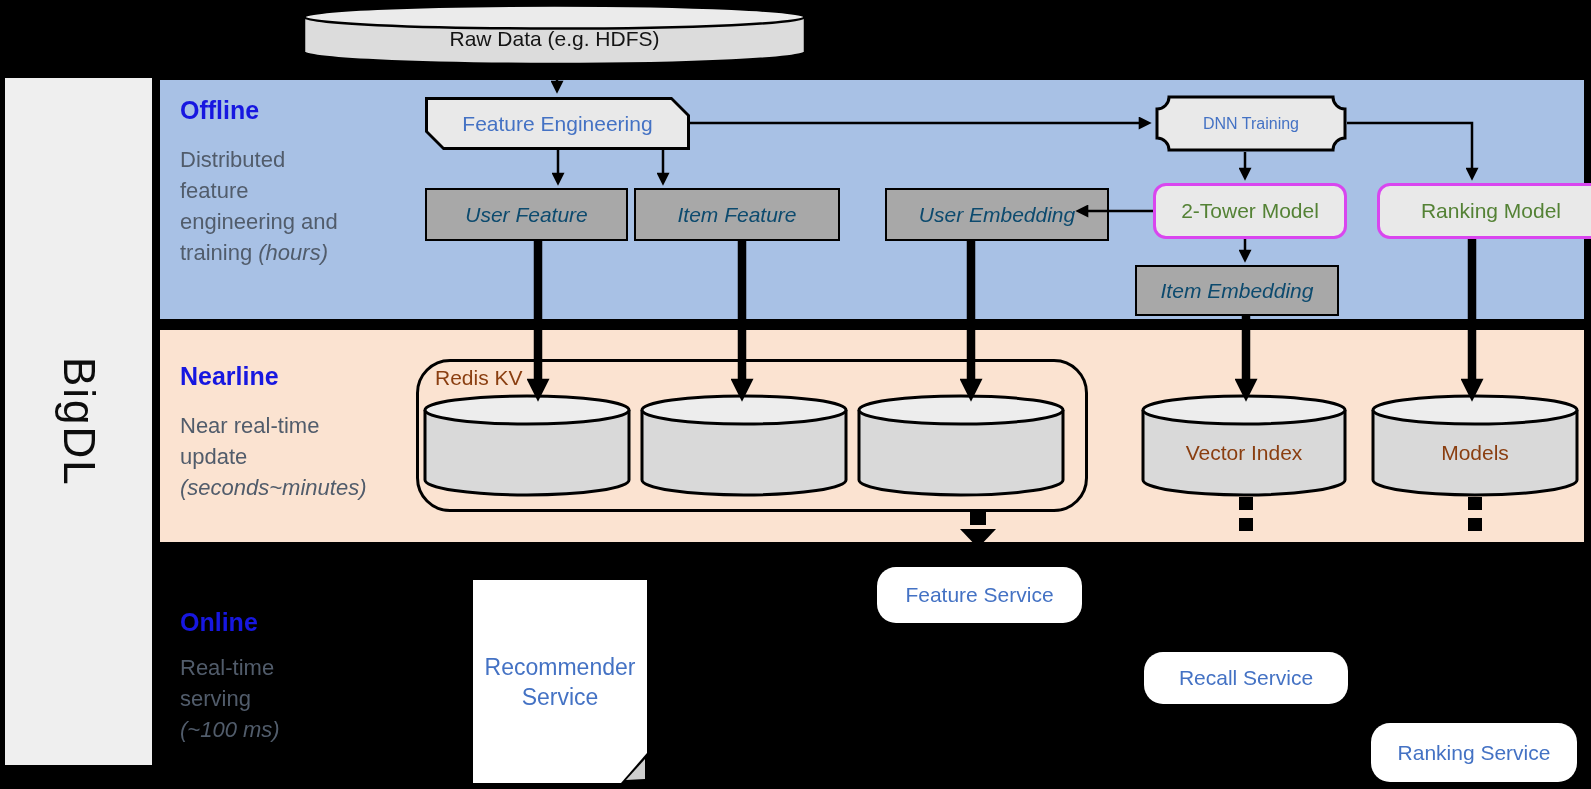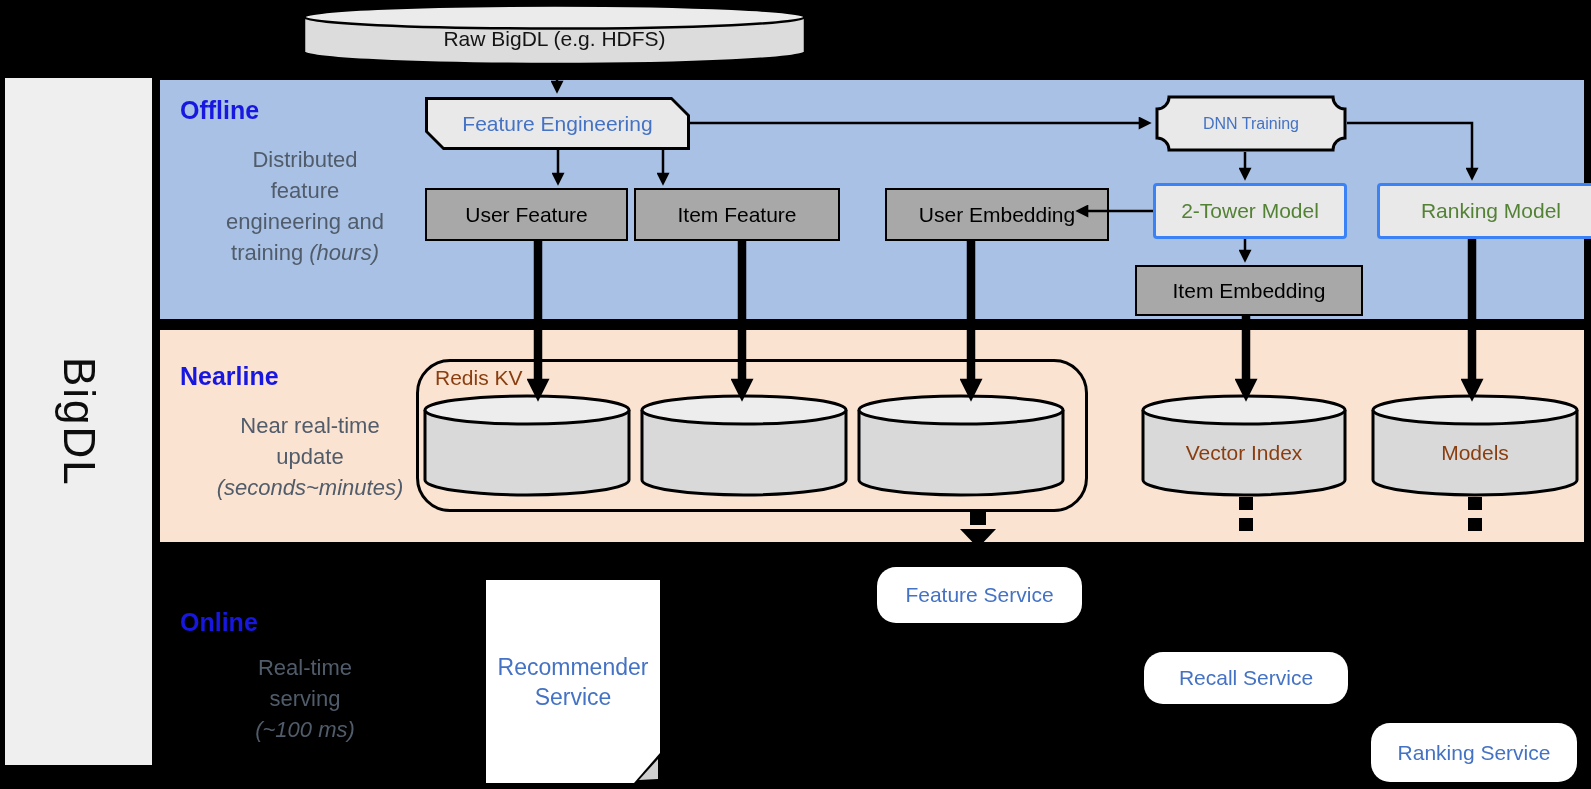--- a/index.html
+++ b/index.html
@@ -9,27 +9,27 @@
   }
   
   .band{position:absolute;left:160px;width:1424px;z-index:0;}
   .band.offline{top:80px;height:239px;background:#a8c1e5;}
   .band.nearline{top:330px;height:212px;background:#fbe3d1;}
   .leftbar{position:absolute;left:5px;top:78px;width:147px;height:687px;background:#efefef;z-index:0;
     display:flex;align-items:center;justify-content:center;}
   .bigdl{writing-mode:vertical-rl;font-size:44px;color:#0d0d0d;letter-spacing:2px;}
   
   .sec-title{position:absolute;left:180px;font-size:25px;font-weight:600;color:#1717e0;z-index:2;}
-  .sec-sub{position:absolute;left:180px;font-size:22px;color:#515c6b;line-height:31px;z-index:2;text-align:center;}
+  .sec-sub{position:absolute;left:180px;font-size:22px;color:#515c6b;line-height:31px;z-index:2;}
   .sec-sub i{font-style:italic;}
   
   .node{position:absolute;display:flex;align-items:center;justify-content:center;
     text-align:center;z-index:1;box-sizing:border-box;}
-  .graybox{background:#a8a8a8;border:2.5px solid #000;color:#000000;font-size:21px;}
-  .lightbox{background:#e9e9e9;border:3px solid #3b82f6;border-radius:4px;font-size:21px;}
+  .graybox{background:#a8a8a8;border:2.5px solid #000;color:#0c4a6e;font-size:21px;font-style:italic;}
+  .lightbox{background:#e9e9e9;border:3px solid #d946ef;border-radius:13px;font-size:21px;}
   .txt-blue{color:#4472c4;}
   .txt-green{color:#548235;}
   .txt-brown{color:#8a3e10;}
   
   .fe-outer{position:absolute;background:#000;z-index:1;
     clip-path:polygon(0 0, calc(100% - 18px) 0, 100% 18px, 100% 100%, 18px 100%, 0 calc(100% - 18px));}
   .fe-inner{position:absolute;inset:3px;background:#e9e9e9;display:flex;align-items:center;justify-content:center;
     font-size:21px;clip-path:polygon(0 0, calc(100% - 16px) 0, 100% 16px, 100% 100%, 16px 100%, 0 calc(100% - 16px));}
   
   .plaque{position:absolute;z-index:1;}
@@ -64,21 +64,21 @@
   <div class="band nearline"></div>
   <div class="leftbar">
     <div class="bigdl">BigDL</div>
   </div>
 
   <div class="cyl" style="left:302px;top:3px;width:505px;height:63px;">
     <svg width="505" height="63" viewBox="0 0 505 63">
       <path d="M2,14 V49 A250,12 0 0 0 503,49 V14" fill="#dcdcdc" stroke="#000" stroke-width="2.5"></path>
       <ellipse cx="252.5" cy="14" rx="250.5" ry="11.5" fill="#ebebeb" stroke="#000" stroke-width="2.5"></ellipse>
     </svg>
-    <div class="lbl" style="color:#141414;padding-top:8px;">Raw BigDL (e.g. HDFS)</div>
+    <div class="lbl" style="color:#141414;padding-top:8px;">Raw Data (e.g. HDFS)</div>
   </div>
 
   <div class="sec-title" style="top:96px;">Offline</div>
   <div class="sec-sub" style="top:144px;width:250px;">
     <div>Distributed</div>
     <div>feature</div>
     <div>engineering and</div>
     <div><span>training</span> <i>(hours)</i></div>
   </div>
 
@@ -116,21 +116,21 @@
   <div class="node graybox" style="left:848px;top:188px;width:224px;height:53px;margin-left:37px;">
     <span>User Embedding</span>
   </div>
 
   <div class="node lightbox txt-green" style="left:1153px;top:183px;width:194px;height:56px;">
     <span>2-Tower Model</span>
   </div>
   <div class="node lightbox txt-green" style="left:1377px;top:183px;width:228px;height:56px;">
     <span>Ranking Model</span>
   </div>
-  <div class="node graybox" style="left:1135px;top:265px;width:228px;height:51px;">
+  <div class="node graybox" style="left:1135px;top:265px;width:204px;height:51px;">
     <span>Item Embedding</span>
   </div>
 
   <div class="redis">
     <div class="lbl txt-brown">Redis KV</div>
   </div>
 
   <div class="cyl" style="left:422px;top:393px;width:210px;height:106px;">
     <svg width="210" height="106" viewBox="0 0 210 106">
       <path d="M3,17 V87 A102,15 0 0 0 207,87 V17" fill="#d9d9d9" stroke="#000" stroke-width="3"></path>
@@ -158,21 +158,21 @@
     <div class="lbl txt-brown">Vector Index</div>
   </div>
   <div class="cyl" style="left:1370px;top:393px;width:210px;height:106px;">
     <svg width="210" height="106" viewBox="0 0 210 106">
       <path d="M3,17 V87 A102,15 0 0 0 207,87 V17" fill="#d9d9d9" stroke="#000" stroke-width="3"></path>
       <ellipse cx="105" cy="17" rx="102" ry="14" fill="#ededed" stroke="#000" stroke-width="3"></ellipse>
     </svg>
     <div class="lbl txt-brown">Models</div>
   </div>
 
-  <div class="doc txt-blue" style="left:486px;top:580px;width:174px;height:203px;">
+  <div class="doc txt-blue" style="left:473px;top:580px;width:174px;height:203px;">
     <span>Recommender Service</span>
     <svg class="fold" width="30" height="30" viewBox="0 0 30 30">
       <path d="M30,30 L30,0 L4,30 Z" fill="#000"></path>
       <path d="M28,26 L28,6 L9,27 Z" fill="#cfcfcf"></path>
     </svg>
   </div>
 
   <div class="svc txt-blue" style="left:877px;top:567px;width:205px;height:56px;">
     <span>Feature Service</span>
     <div class="svc-fold"></div>

